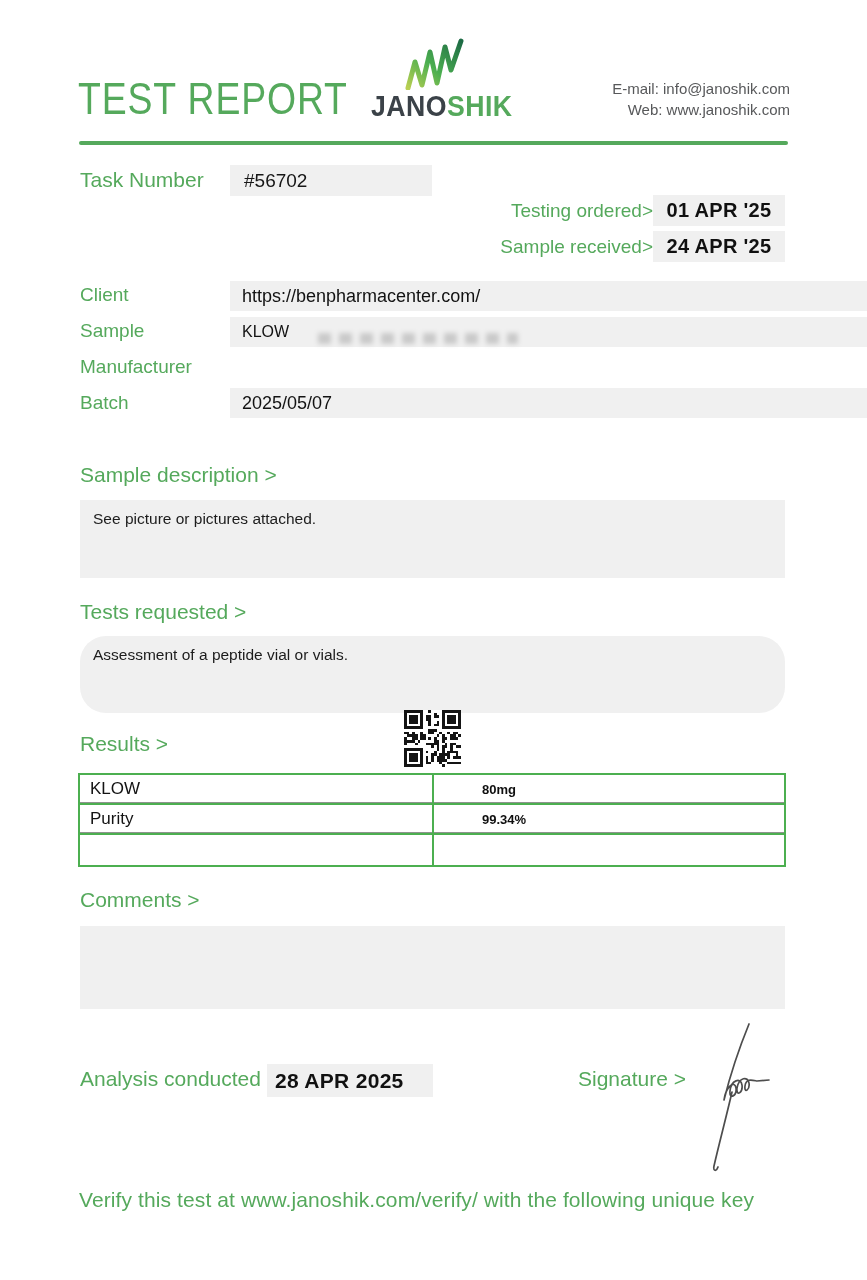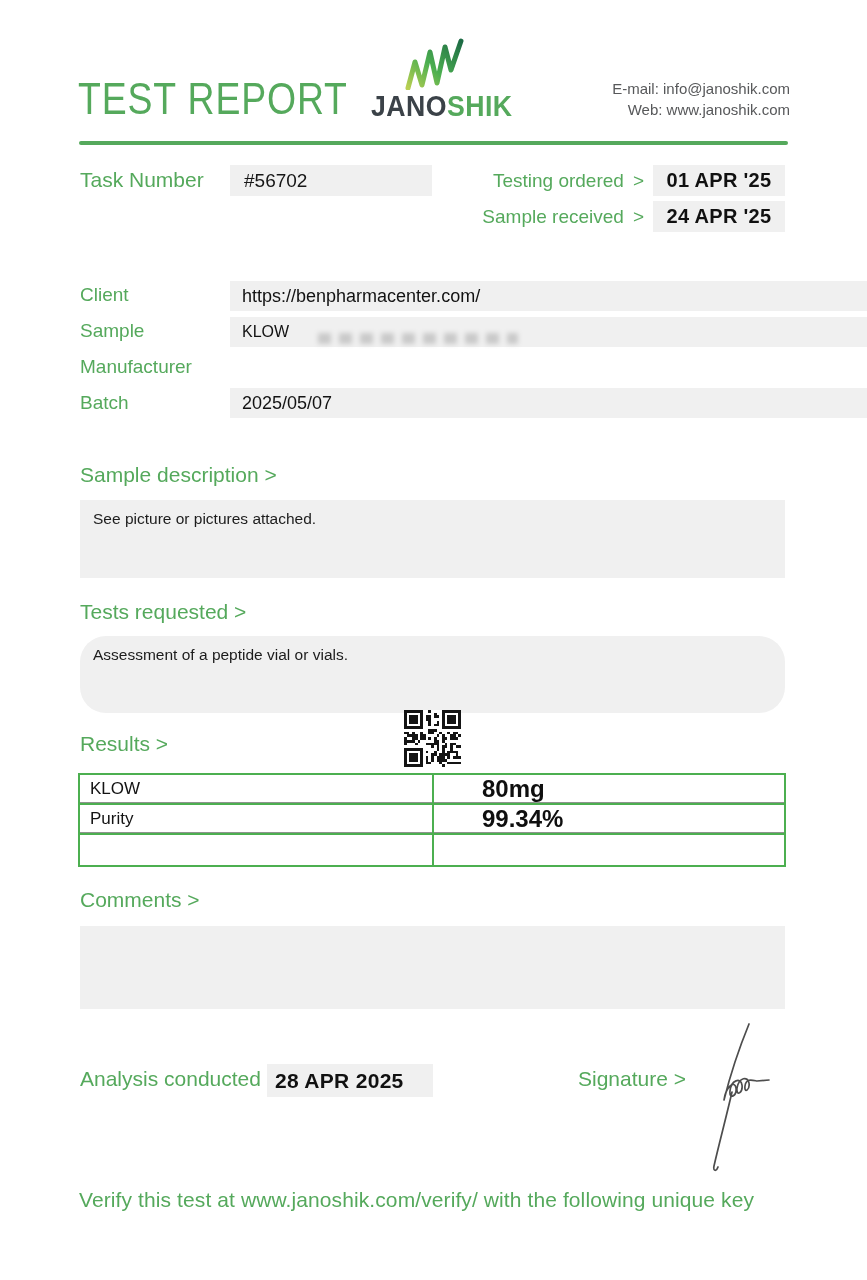--- a/index.html
+++ b/index.html
@@ -28,21 +28,21 @@
 
   .contact{right:77px;top:78px;text-align:right;font-size:15px;line-height:21px;color:var(--contact);}
 
   .rule{left:79px;top:141px;width:709px;height:4px;background:var(--green);border-radius:2px;}
 
   .label{color:var(--green);white-space:nowrap;}
   .task-label{left:80px;top:168px;font-size:21px;}
   .task-box{left:230px;top:165px;width:202px;height:31px;line-height:31px;background:var(--box-gray);
     padding-left:14px;font-size:19px;color:var(--ink);}
 
-  .hdr-row{position:absolute;right:82px;display:flex;align-items:center;gap:9px;height:31px;}
+  .hdr-row{position:absolute;right:82px;display:flex;align-items:center;height:31px;margin-top:30px;}
   .hdr-row .lbl{color:var(--green);font-size:19px;white-space:nowrap;}
   .hdr-row .date-box{width:132px;height:31px;background:var(--box-gray);display:flex;align-items:center;
     justify-content:center;font-size:20px;font-weight:600;color:#111;white-space:nowrap;letter-spacing:.3px;}
   .row-ordered{top:165px;}
   .row-received{top:201px;}
 
   .info-label{left:80px;font-size:19px;}
   .info-box{left:230px;width:640px;height:30px;line-height:30px;background:var(--box-gray);
     padding-left:12px;font-size:18px;color:#121212;white-space:nowrap;}
   .redact{position:absolute;left:88px;top:16px;width:200px;height:11px;opacity:.45;filter:blur(2.5px);
@@ -50,21 +50,21 @@
 
   .section-h{left:80px;font-size:21px;color:var(--green);white-space:nowrap;}
   .text-box{left:80px;width:705px;background:var(--box-gray);padding:10px 13px;font-size:15.5px;color:#1c1c1c;}
 
   .qr{left:404px;top:710px;width:57px;height:57px;}
 
   .results-table{position:absolute;left:78px;top:773px;width:708px;border-collapse:separate;border-spacing:0;
     border:2px solid var(--table-green);background:#fff;}
   .results-table td{height:30px;vertical-align:middle;}
   .results-table td.name{width:354px;border-right:2px solid var(--table-green);padding-left:10px;font-size:17px;color:#131313;}
-  .results-table td.value{padding-left:48px;font-size:24px;font-weight:600;color:#0f0f0f;}
+  .results-table td.value{padding-left:48px;font-size:13px;font-weight:600;color:#0f0f0f;}
   .results-table tr:not(:last-child) td{border-bottom:2px solid var(--table-green);box-shadow:inset 0 -1px 0 #8f938f;}
 
   .analysis-label{left:80px;top:1067px;font-size:21px;}
   .analysis-box{left:267px;top:1064px;width:166px;height:33px;line-height:33px;background:var(--box-gray);
     padding-left:8px;font-size:21px;font-weight:600;color:#111;letter-spacing:.3px;white-space:nowrap;}
 
   .sig-label{left:578px;top:1067px;font-size:21px;}
   .signature{left:686px;top:1020px;width:96px;height:158px;}
 
   .verify{left:79px;top:1188px;font-size:21px;color:var(--green);white-space:nowrap;letter-spacing:.1px;}

